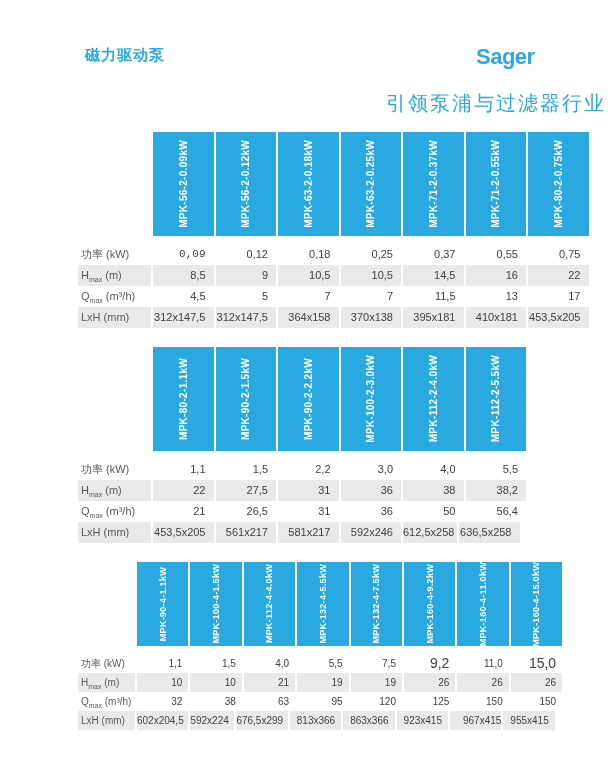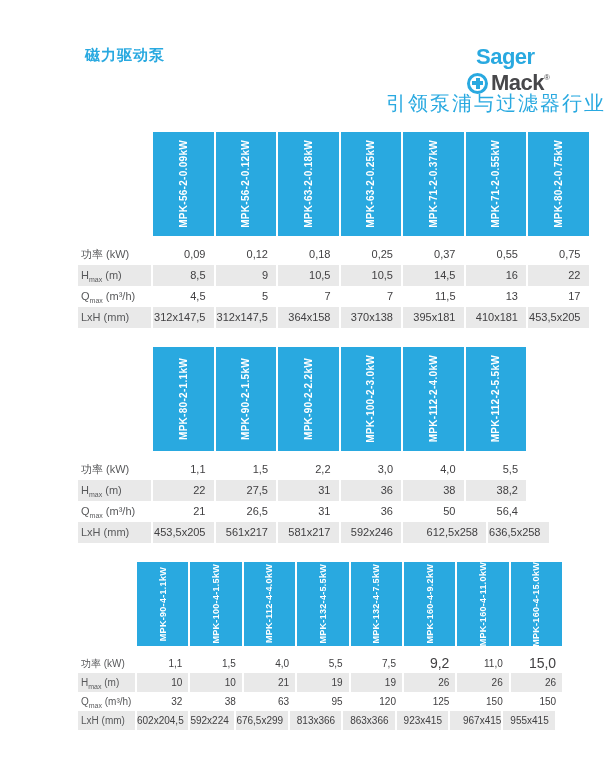--- a/index.html
+++ b/index.html
@@ -43,25 +43,20 @@
   .stripe .label-cell, .stripe .value-cell { background:var(--stripe); }
 </style>
 </head>
 <body>
 
 <div class="page">
   <div class="doc-title">磁力驱动泵</div>
 
   <div class="logo">
     <div class="logo-word1">Sager</div>
-    <div class="logo-line2">
-      <span class="plus-icon"></span>
-      <span class="logo-word2">Mack</span>
-      <span class="logo-reg">®</span>
-    </div>
   </div>
 
   <div class="tagline">引领泵浦与过滤器行业</div>
 
   <div>
       <div class="spec-table" style="top: 132px; left: 78px;">
         <div class="head-row">
           <div class="head-spacer" style="width: 73px;"></div>
           <div class="model-col" style="width: 60.5px; height: 104px;">
             <span class="model-label" style="font-size: 10px;">MPK-56-2-0.09kW</span>
@@ -80,21 +75,21 @@
           </div>
           <div class="model-col" style="width: 60.5px; height: 104px;">
             <span class="model-label" style="font-size: 10px;">MPK-71-2-0.55kW</span>
           </div>
           <div class="model-col" style="width: 60.5px; height: 104px;">
             <span class="model-label" style="font-size: 10px;">MPK-80-2-0.75kW</span>
           </div>
         </div>
         <div class="data-row first" style="height: 21px; line-height: 21px;">
           <div class="label-cell" style="width: 73px; font-size: 11px;"><span>功率</span><span> (kW)</span></div>
-          <div class="value-cell" style="width: 60.5px; font-size: 11px; padding-right: 8px;">0,09</div>
+          <div class="value-cell" style="width: 60.5px; font-size: 11px; padding-right: 8px; font-family: Liberation Mono, monospace;">0,09</div>
           <div class="value-cell" style="width: 60.5px; font-size: 11px; padding-right: 8px;">0,12</div>
           <div class="value-cell" style="width: 60.5px; font-size: 11px; padding-right: 8px;">0,18</div>
           <div class="value-cell" style="width: 60.5px; font-size: 11px; padding-right: 8px;">0,25</div>
           <div class="value-cell" style="width: 60.5px; font-size: 11px; padding-right: 8px;">0,37</div>
           <div class="value-cell" style="width: 60.5px; font-size: 11px; padding-right: 8px;">0,55</div>
           <div class="value-cell" style="width: 60.5px; font-size: 11px; padding-right: 8px;">0,75</div>
         </div>
         <div class="data-row stripe" style="height: 21px; line-height: 21px;">
           <div class="label-cell" style="width: 73px; font-size: 11px;"><span>H</span><sub>max</sub><span> (m)</span></div>
           <div class="value-cell" style="width: 60.5px; font-size: 11px; padding-right: 8px;">8,5</div>
@@ -174,21 +169,21 @@
           <div class="value-cell" style="width: 60.5px; font-size: 11px; padding-right: 8px;">36</div>
           <div class="value-cell" style="width: 60.5px; font-size: 11px; padding-right: 8px;">50</div>
           <div class="value-cell" style="width: 60.5px; font-size: 11px; padding-right: 8px;">56,4</div>
         </div>
         <div class="data-row stripe" style="height: 21px; line-height: 21px;">
           <div class="label-cell" style="width: 73px; font-size: 11px;"><span>LxH</span><span> (mm)</span></div>
           <div class="value-cell" style="width: 60.5px; font-size: 11px; padding-right: 8px;">453,5x205</div>
           <div class="value-cell" style="width: 60.5px; font-size: 11px; padding-right: 8px;">561x217</div>
           <div class="value-cell" style="width: 60.5px; font-size: 11px; padding-right: 8px;">581x217</div>
           <div class="value-cell" style="width: 60.5px; font-size: 11px; padding-right: 8px;">592x246</div>
-          <div class="value-cell" style="width: 83px; font-size: 11px; padding-right: 8px;">612,5x258</div>
+          <div class="value-cell" style="width: 54px; font-size: 11px; padding-right: 8px;">612,5x258</div>
           <div class="value-cell" style="width: 60.5px; font-size: 11px; padding-right: 8px;">636,5x258</div>
         </div>
       </div>
       <div class="spec-table" style="top: 562px; left: 78px;">
         <div class="head-row">
           <div class="head-spacer" style="width: 57px;"></div>
           <div class="model-col" style="width: 51.4px; height: 84px;">
             <span class="model-label" style="font-size: 9px;">MPK-90-4-1.1kW</span>
           </div>
           <div class="model-col" style="width: 51.4px; height: 84px;">

